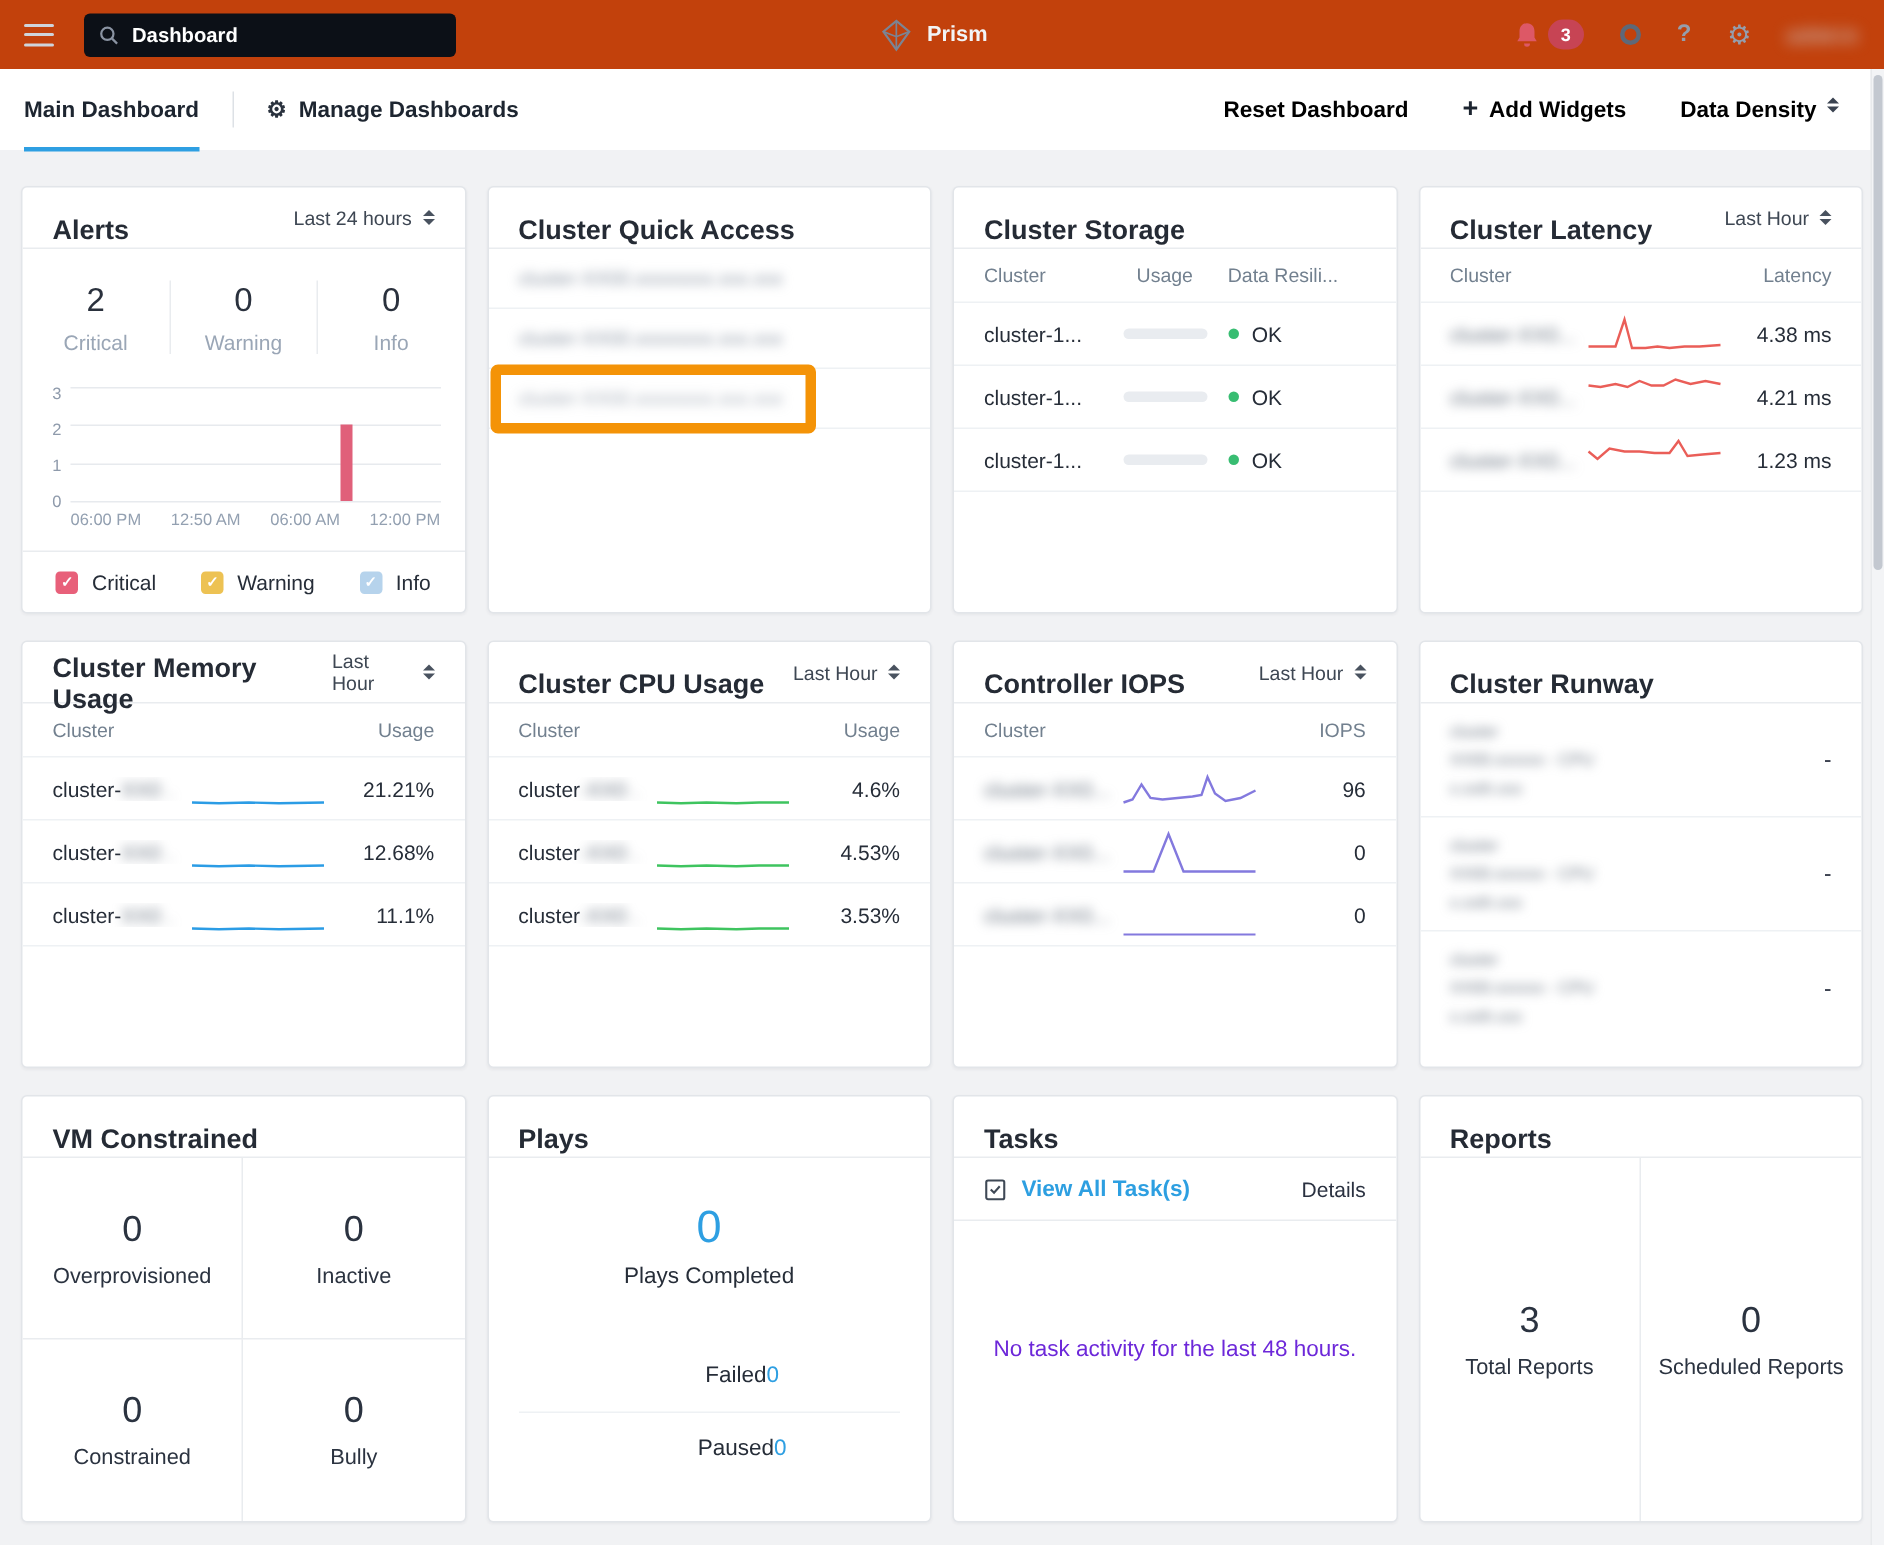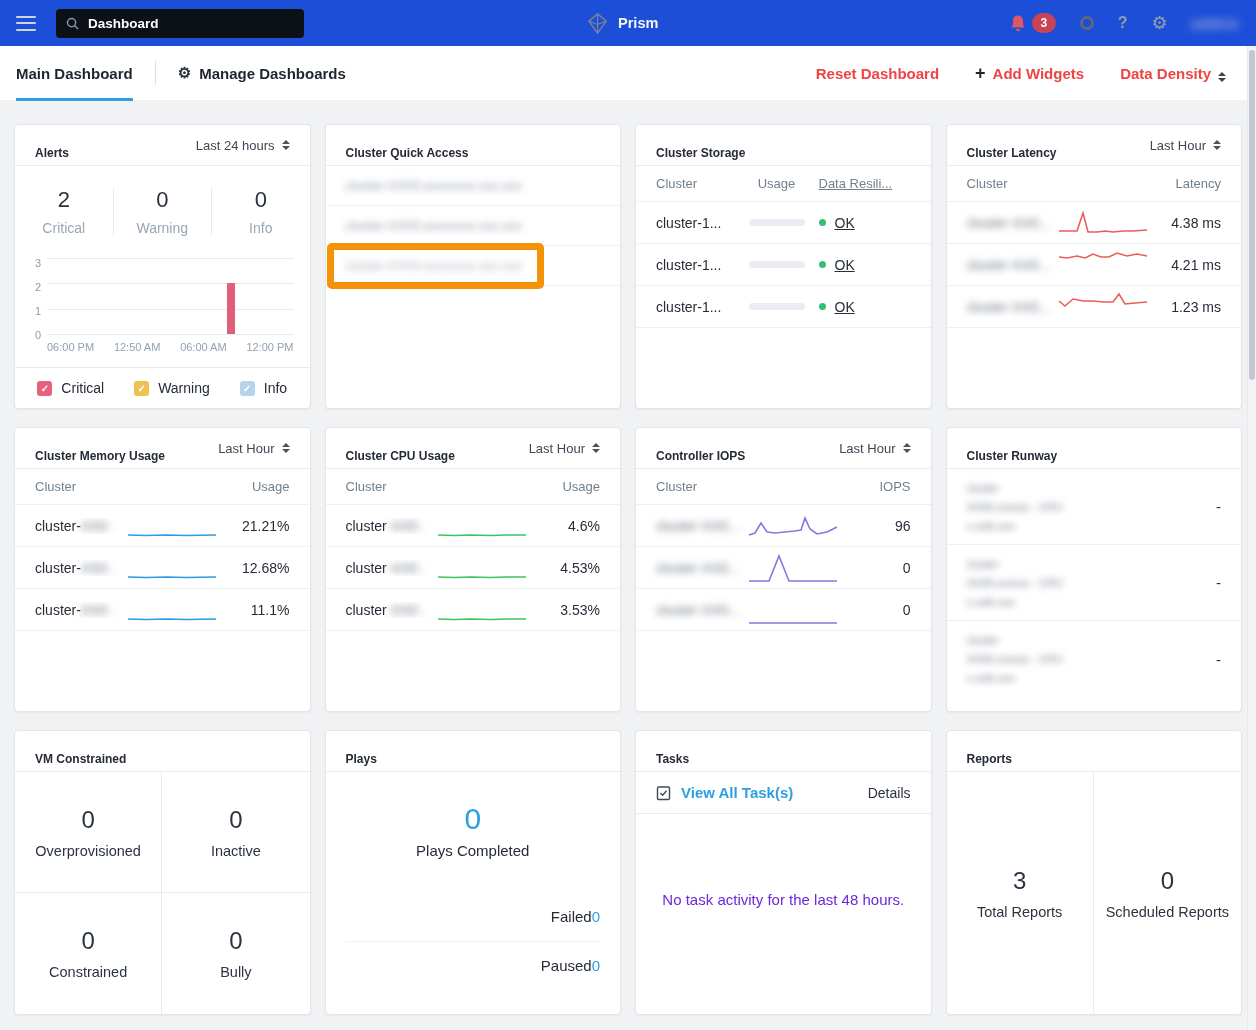--- a/index.html
+++ b/index.html
@@ -1,20 +1,20 @@
 <!DOCTYPE html>
 <html><head>
 <meta charset="utf-8">
 <style>
   * { margin:0; padding:0; box-sizing:border-box; }
   html,body { width:1256px; height:1030px; overflow:hidden; }
   body { font-family:"Liberation Sans", sans-serif; background:#f1f2f4; position:relative; }
 
   
-  .topnav { height:46px; background:#1d4ed8; display:flex; align-items:center; padding:0 16px; position:relative; }
+  .topnav { height:46px; background:#c2410c; display:flex; align-items:center; padding:0 16px; position:relative; }
   .hamburger { width:20px; height:15px; display:flex; flex-direction:column; justify-content:space-between; cursor:pointer; }
   .hamburger i { display:block; height:2px; background:#cfd4db; border-radius:1px; }
   .searchbox { margin-left:20px; width:248px; height:29px; background:#0c1017; border-radius:4px; display:flex; align-items:center; padding:0 10px; gap:9px; }
   .searchbox svg { flex:none; }
   .search-text { color:#ffffff; font-size:13.5px; font-weight:700; }
   .brand { position:absolute; left:50%; transform:translateX(-58%); display:flex; align-items:center; gap:9px; }
   .brand-label { color:#f2f4f6; font-size:14.5px; font-weight:700; }
   .nav-right { margin-left:auto; display:flex; align-items:center; gap:24px; }
   .bell-group { display:flex; align-items:center; gap:5px; }
   .badge { min-width:24px; height:20px; border-radius:10px; background:#c74454; color:#fff; font-size:12px; font-weight:700; display:flex; align-items:center; justify-content:center; padding:0 7px; }
@@ -24,34 +24,34 @@
   .user-blur { font-size:13px; font-weight:700; color:#cdd4dd; filter:blur(5px); letter-spacing:2px; }
 
   
   .subnav { height:54px; background:#ffffff; display:flex; align-items:center; padding:0 16px; }
   .tab-main { position:relative; height:56px; display:flex; align-items:center; font-size:15px; font-weight:700; color:#1d2530; cursor:pointer; }
   .tab-main::after { content:""; position:absolute; left:0; right:0; bottom:0; height:3px; background:#2e9fe2; }
   .subnav-divider { width:1px; height:24px; background:#dde1e6; margin:0 22px; }
   .manage { display:flex; align-items:center; gap:8px; font-size:15px; font-weight:700; color:#1d2530; cursor:pointer; }
   .gear-icon-sm::before { content:"\2699"; font-size:15px; color:#2a323e; }
   .subnav-actions { margin-left:auto; display:flex; align-items:center; gap:36px; padding-right:14px; }
-  .subnav-action { display:flex; align-items:flex-end; gap:7px; font-size:15px; font-weight:700; color:#ef4444; cursor:pointer; }
+  .subnav-action { display:flex; align-items:flex-start; gap:7px; font-size:15px; font-weight:700; color:#000000; cursor:pointer; }
   .plus-icon::before { content:"+"; font-size:18px; font-weight:700; color:#1d2530; line-height:14px; }
   .sort-icon { display:flex; flex-direction:column; gap:2px; align-items:center; }
   .sort-icon b { width:0; height:0; border-left:4px solid transparent; border-right:4px solid transparent; }
   .sort-icon b.up { border-bottom:4px solid #3a4350; }
   .sort-icon b.down { border-top:4px solid #3a4350; }
   .sort-sm b.up { border-bottom-color:#49525f; }
   .sort-sm b.down { border-top-color:#49525f; }
 
   
   .grid { padding:24px 14px 14px 14px; display:grid; grid-template-columns:repeat(4,1fr); column-gap:14px; row-gap:18px; }
   .card { background:#fff; border:1px solid #e2e5e9; border-radius:4px; height:285px; box-shadow:0 1px 2px rgba(31,41,55,.05); display:flex; flex-direction:column; overflow:hidden; }
   .card-head { flex:none; height:41px; display:flex; align-items:center; justify-content:space-between; padding:0 20px; border-bottom:1px solid #e9ecef; }
-  .card-title { font-size:12px; font-weight:700; color:#252b35;margin-top:16px; }
+  .card-title { font-size:18px; font-weight:700; color:#252b35;margin-top:16px; }
   .range { display:flex; align-items:center; gap:7px; font-size:13px; color:#3e4753; cursor:pointer; }
 
   
   .stats { display:flex; height:82px; align-items:center; text-align:center; margin-top:4px; }
   .stat { flex:1; }
   .stat + .stat { border-left:1px solid #e9ecef; }
   .stat-num { font-size:22px; color:#2a313d; margin-bottom:7px; }
   .stat-label { font-size:14px; color:#9aa6b6; }
   .alert-chart { display:flex; margin:4px 16px 0 14px; gap:6px; }
   .yaxis { display:flex; flex-direction:column; justify-content:space-between; height:80px; font-size:11px; color:#8e9aab; text-align:right; width:12px; padding:0; }
@@ -76,21 +76,21 @@
   .blur-text { color:#8d97a5; filter:blur(3.5px); white-space:nowrap; }
   .blur-dark { color:#6e7885; filter:blur(3.5px); white-space:nowrap; }
 
   
   .qa-row { position:relative; height:40px; display:flex; align-items:center; padding:0 20px; border-bottom:1px solid #eef1f4; font-size:13px; }
   .annotation-box { position:absolute; left:1px; top:-3px; width:217px; height:46px; border:7px solid #f49307; border-radius:5px; pointer-events:none; background:rgba(255,255,255,0.25); }
 
   
   .col-usage { width:84px; display:flex; justify-content:center; }
   .usage-bar { width:56px; height:7px; border-radius:4px; background:#e9ecf0; }
-  .col-res { width:92px; display:flex; align-items:center; gap:9px;text-decoration:underline; }
+  .col-res { width:92px; display:flex; align-items:center; gap:9px; }
   .dot-green { width:7px; height:7px; border-radius:50%; background:#38bd72; }
 
   .spark { flex:none; }
   .val-cell { width:72px; }
 
   
   .run-row { display:flex; align-items:center; justify-content:space-between; padding:0 20px; height:76px; border-bottom:1px solid #eef1f4; }
   .run-row:last-child { border-bottom:none; }
   .run-lines { display:flex; flex-direction:column; gap:7px; font-size:11px; }
   .run-val { font-size:15px; color:#2a3140; }
@@ -105,21 +105,21 @@
   .duo { flex:1; display:grid; grid-template-columns:1fr 1fr; }
   .duo-cell { display:flex; flex-direction:column; align-items:center; justify-content:center; }
   .duo-cell.br { border-right:1px solid #e9ecef; }
 
   
   .plays-body { flex:1; display:flex; flex-direction:column; }
   .plays-center { text-align:center; margin-top:32px; }
   .plays-zero { font-size:30px; color:#2e9fe2; line-height:1; margin-bottom:6px; }
   .plays-line { font-size:15px; color:#262d38; line-height:1.5; }
   .plays-rows { margin-top:30px; }
-  .plays-row { height:48px; display:flex; align-items:center; justify-content:flex-end; padding:0 20px; font-size:15px; color:#262d38;margin-left:44px; }
+  .plays-row { height:48px; display:flex; align-items:center; justify-content:center; padding:0 20px; font-size:15px; color:#262d38;margin-left:44px; }
   .plays-div { height:1px; background:#eef1f4; margin:0 20px; }
   .blue-val { color:#2e9fe2; }
 
   
   .tasks-sub { height:42px; display:flex; align-items:center; justify-content:space-between; padding:0 20px; border-bottom:1px solid #e9ecef; }
   .tasks-link { display:flex; align-items:center; gap:10px; font-size:15px; font-weight:700; color:#2d9fe1; cursor:pointer; }
   .tasks-details { font-size:14px; color:#2a3140; cursor:pointer; }
   .tasks-empty { flex:1; display:flex; align-items:center; justify-content:center; font-size:15px; color:#6d28d9; padding-bottom:30px; }
 
   

